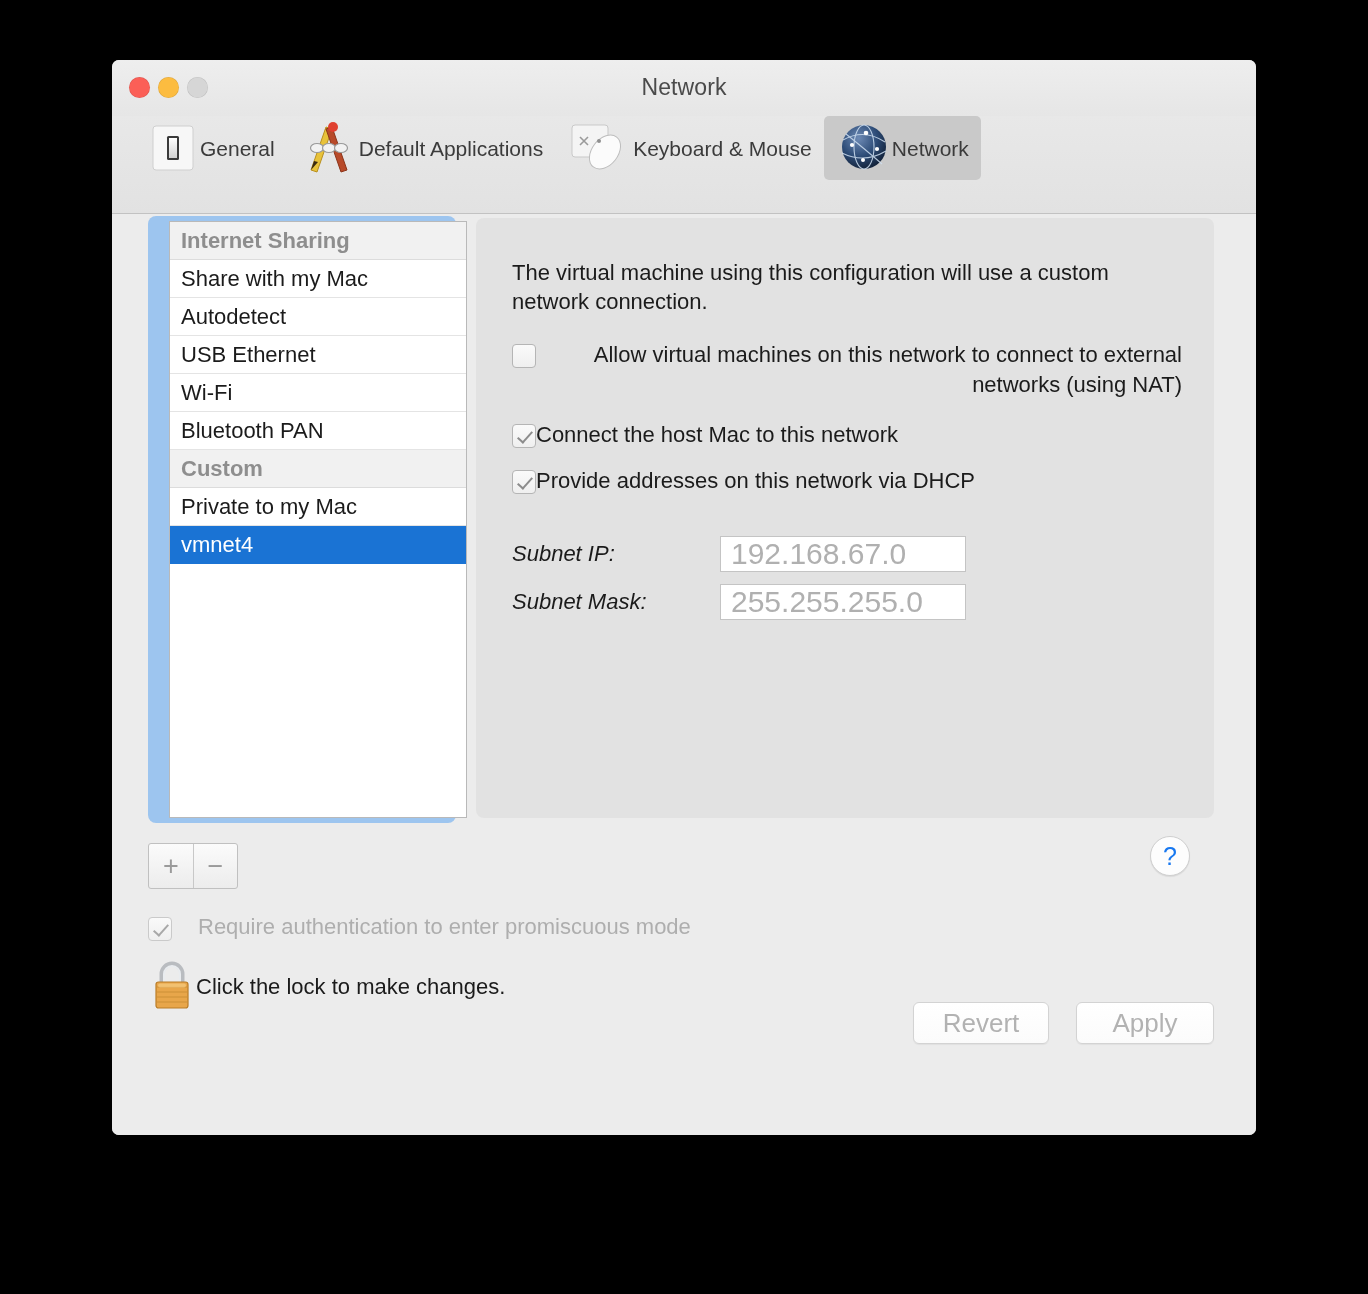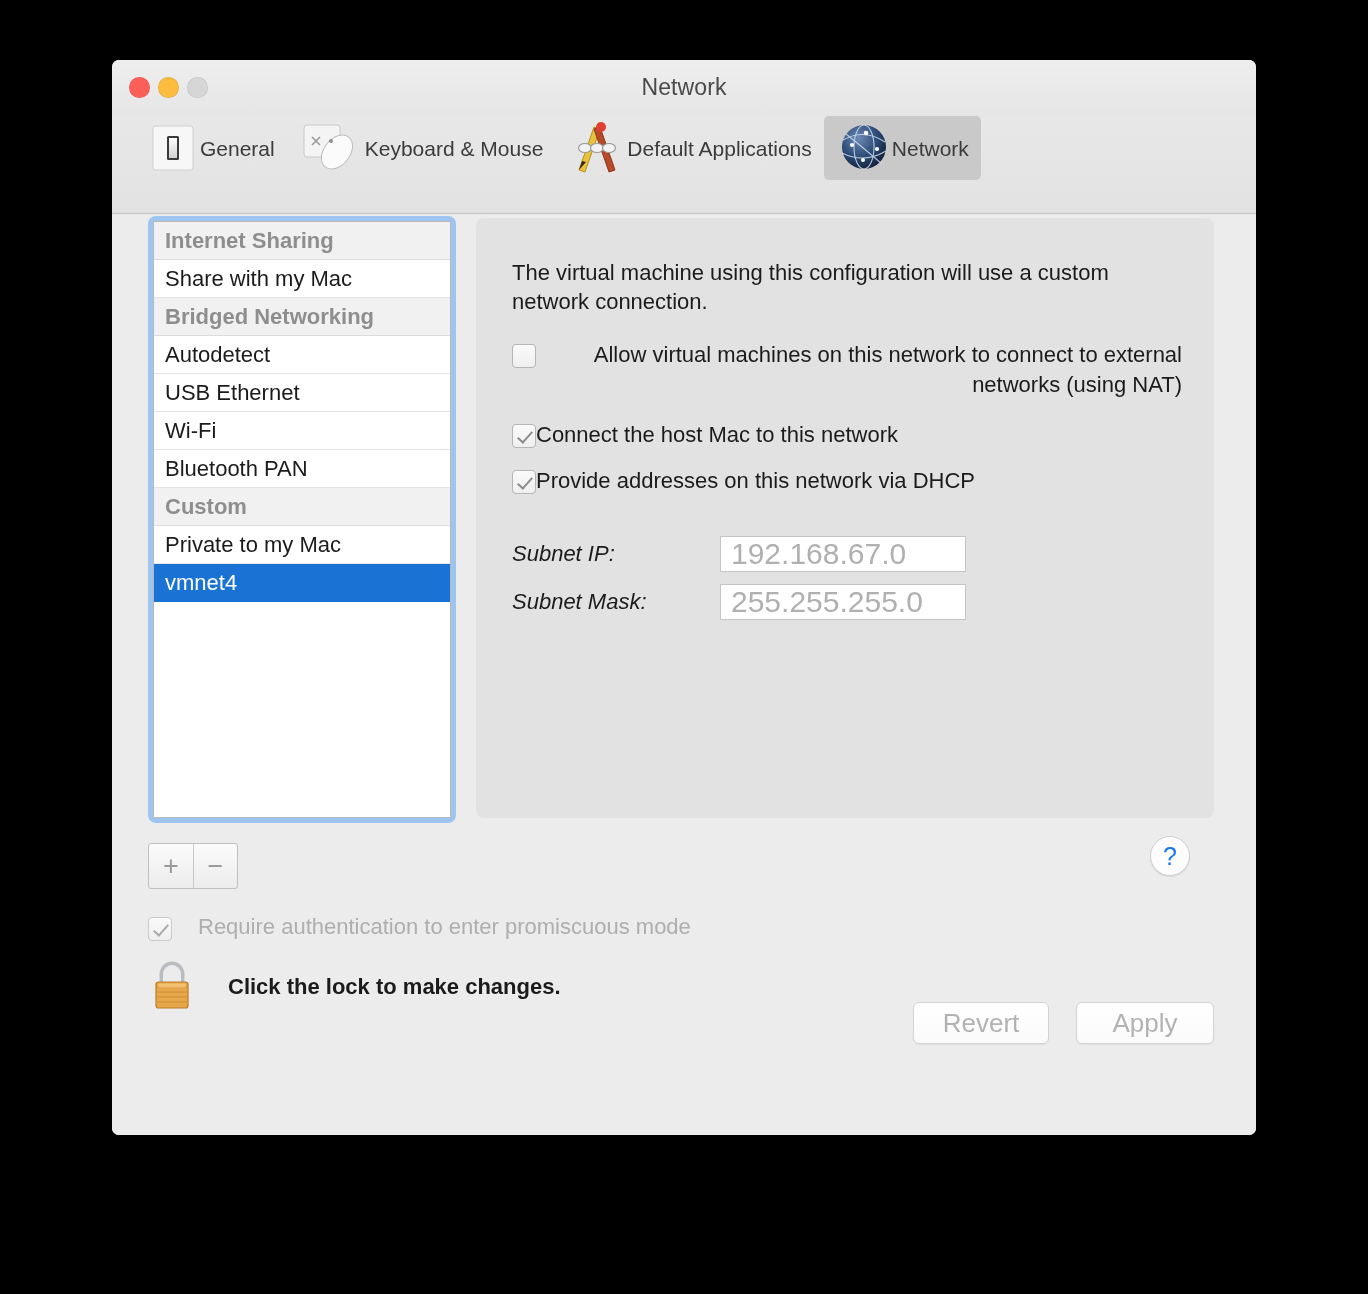--- a/index.html
+++ b/index.html
@@ -83,20 +83,21 @@
     border-radius: 8px;
     background: #9dc5ef;
     padding: 5px;
   }
   .list {
     position: relative;
     width: 100%; height: 100%;
     background: #ffffff;
     border: 1px solid #b9b9b9;
     overflow: hidden;
+    margin-left: 16px;
   }
   .row {
     height: 38px;
     display: flex; align-items: center;
     padding-left: 11px;
     font-size: 22px;
     color: #1b1b1b;
     background: #ffffff;
     border-bottom: 1px solid #e4e4e4;
     cursor: default;
@@ -215,21 +216,21 @@
     position: absolute; left: 36px; top: 700px;
     display: flex; align-items: flex-start; gap: 26px;
     font-size: 22px; color: #aeaeae;
   }
   .promisc .checkbox { margin-top: 3px; border-color: #cacaca; }
   .promisc .checkbox.checked::after { border-color: #a8a8a8; }
 
   
   .lock-row {
     position: absolute; left: 36px; top: 742px;
-    display: flex; align-items: center; gap: 32px; font-weight: bold;
+    display: flex; align-items: center; gap: 0;
   }
   .lock-text { font-size: 22px; color: #1b1b1b; }
 
   
   .btn {
     position: absolute;
     height: 42px;
     border-radius: 6px;
     background: linear-gradient(to bottom, #ffffff, #fbfbfb);
     border: 1px solid #d3d3d3;
@@ -265,51 +266,51 @@
           <rect x="23" y="17" width="8" height="20" fill="url(#sw)"></rect>
           <defs>
               <linearGradient id="sw" x1="0" y1="0" x2="0" y2="1">
             <stop offset="0" stop-color="#ffffff"></stop>
                 <stop offset="1" stop-color="#d2d2d2"></stop>
           </linearGradient>
             </defs>
         </svg>
       </div>
       <span class="tab-label">General</span>
-    </div>
-
-    <div class="tab">
-      <div class="tab-icon">
-        <svg width="66" height="54" viewBox="0 0 66 54">
-          <rect x="5" y="4" width="36" height="32" rx="3" fill="#f4f4f4" stroke="#c9c9c9"></rect>
-          <path d="M13 16 l8 8 M21 16 l-8 8" stroke="#9a9a9a" stroke-width="1.6"></path>
-          <ellipse cx="38" cy="31" rx="13" ry="19" transform="rotate(38 38 31)" fill="#fbfbfb" stroke="#bdbdbd"></ellipse>
-          <circle cx="32" cy="20" r="2" fill="#8f8f8f"></circle>
-        </svg>
-      </div>
-      <span class="tab-label">Keyboard &amp; Mouse</span>
     </div>
 
     <div class="tab">
       <div class="tab-icon">
         <svg width="60" height="56" viewBox="0 0 60 56">
           <g>
             <path d="M12 50 L27 7 l6 2 -15 43 z" fill="#e8c23a" stroke="#b88f1e" stroke-width="1"></path>
             <path d="M12 50 l3 -9 4 1 z" fill="#3a2a12"></path>
             <path d="M48 50 L33 7 l-6 2 15 43 z" fill="#b84a2a" stroke="#8c3418" stroke-width="1"></path>
             <circle cx="34" cy="7" r="5" fill="#e04030"></circle>
             <g fill="#f2f2f2" stroke="#9a9a9a" stroke-width="1.2">
               <ellipse cx="18" cy="28" rx="6.5" ry="4.5"></ellipse>
               <ellipse cx="30" cy="28" rx="6.5" ry="4.5"></ellipse>
               <ellipse cx="42" cy="28" rx="6.5" ry="4.5"></ellipse>
             </g>
           </g>
         </svg>
       </div>
       <span class="tab-label">Default Applications</span>
+    </div>
+
+    <div class="tab">
+      <div class="tab-icon">
+        <svg width="66" height="54" viewBox="0 0 66 54">
+          <rect x="5" y="4" width="36" height="32" rx="3" fill="#f4f4f4" stroke="#c9c9c9"></rect>
+          <path d="M13 16 l8 8 M21 16 l-8 8" stroke="#9a9a9a" stroke-width="1.6"></path>
+          <ellipse cx="38" cy="31" rx="13" ry="19" transform="rotate(38 38 31)" fill="#fbfbfb" stroke="#bdbdbd"></ellipse>
+          <circle cx="32" cy="20" r="2" fill="#8f8f8f"></circle>
+        </svg>
+      </div>
+      <span class="tab-label">Keyboard &amp; Mouse</span>
     </div>
 
     <div class="tab selected">
       <div class="tab-icon">
         <svg width="56" height="56" viewBox="0 0 56 56">
           <defs>
             <radialGradient id="gl" cx="38%" cy="30%" r="75%">
               <stop offset="0" stop-color="#6d8ab5"></stop>
               <stop offset="55%" stop-color="#2d4c77"></stop>
               <stop offset="100%" stop-color="#111f35"></stop>
@@ -334,21 +335,20 @@
     </div>
   </div>
 
   <div class="content">
 
     <div class="list-wrap">
       <div class="focus-ring">
         <div class="list">
           <div class="row group">Internet Sharing</div>
           <div class="row">Share with my Mac</div>
-          <div class="row group">Bridged Networking</div>
           <div class="row">Autodetect</div>
           <div class="row">USB Ethernet</div>
           <div class="row">Wi-Fi</div>
           <div class="row">Bluetooth PAN</div>
           <div class="row group">Custom</div>
           <div class="row">Private to my Mac</div>
           <div class="row selected">vmnet4</div>
           <div class="list-filler"></div>
         </div>
       </div>

